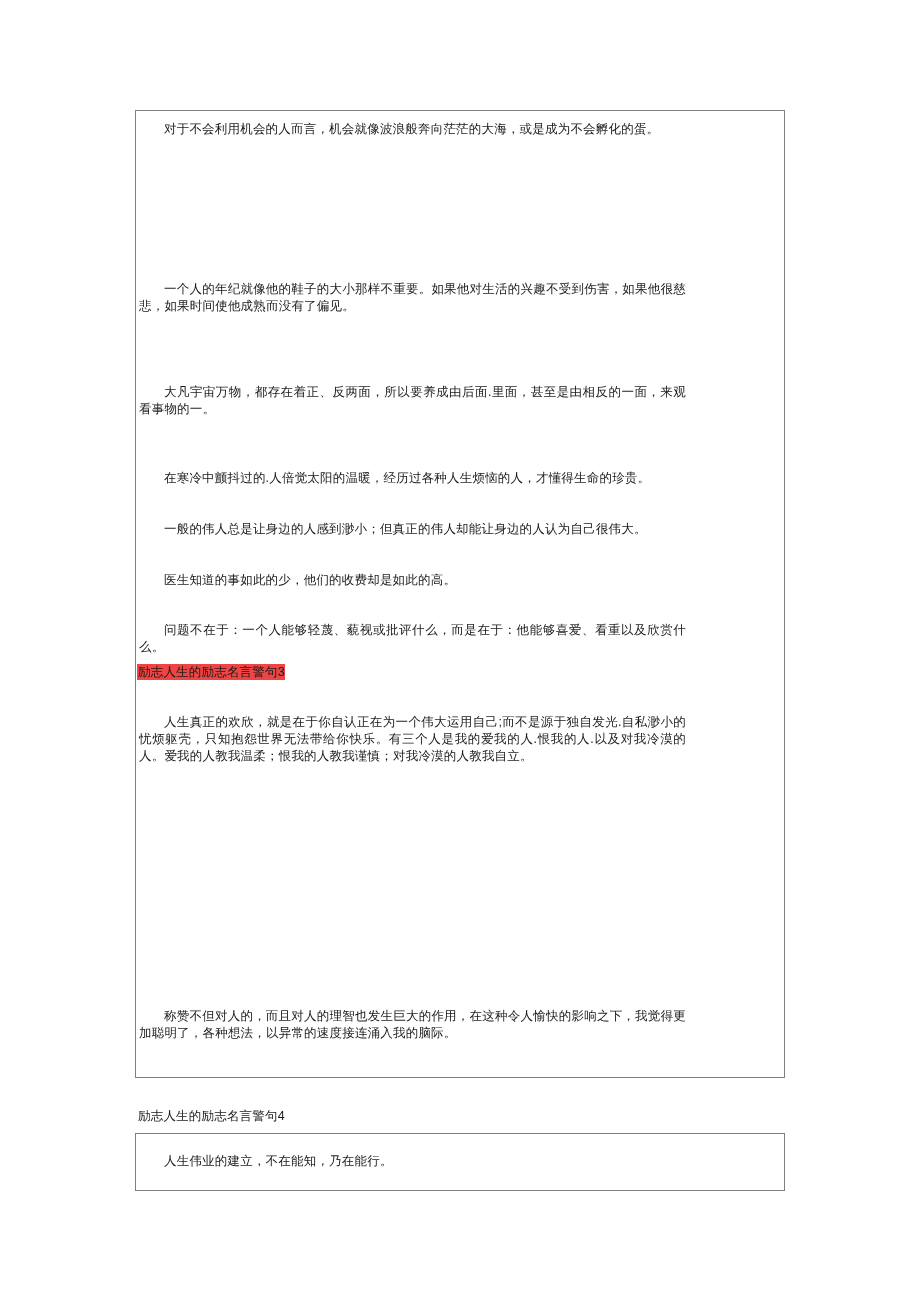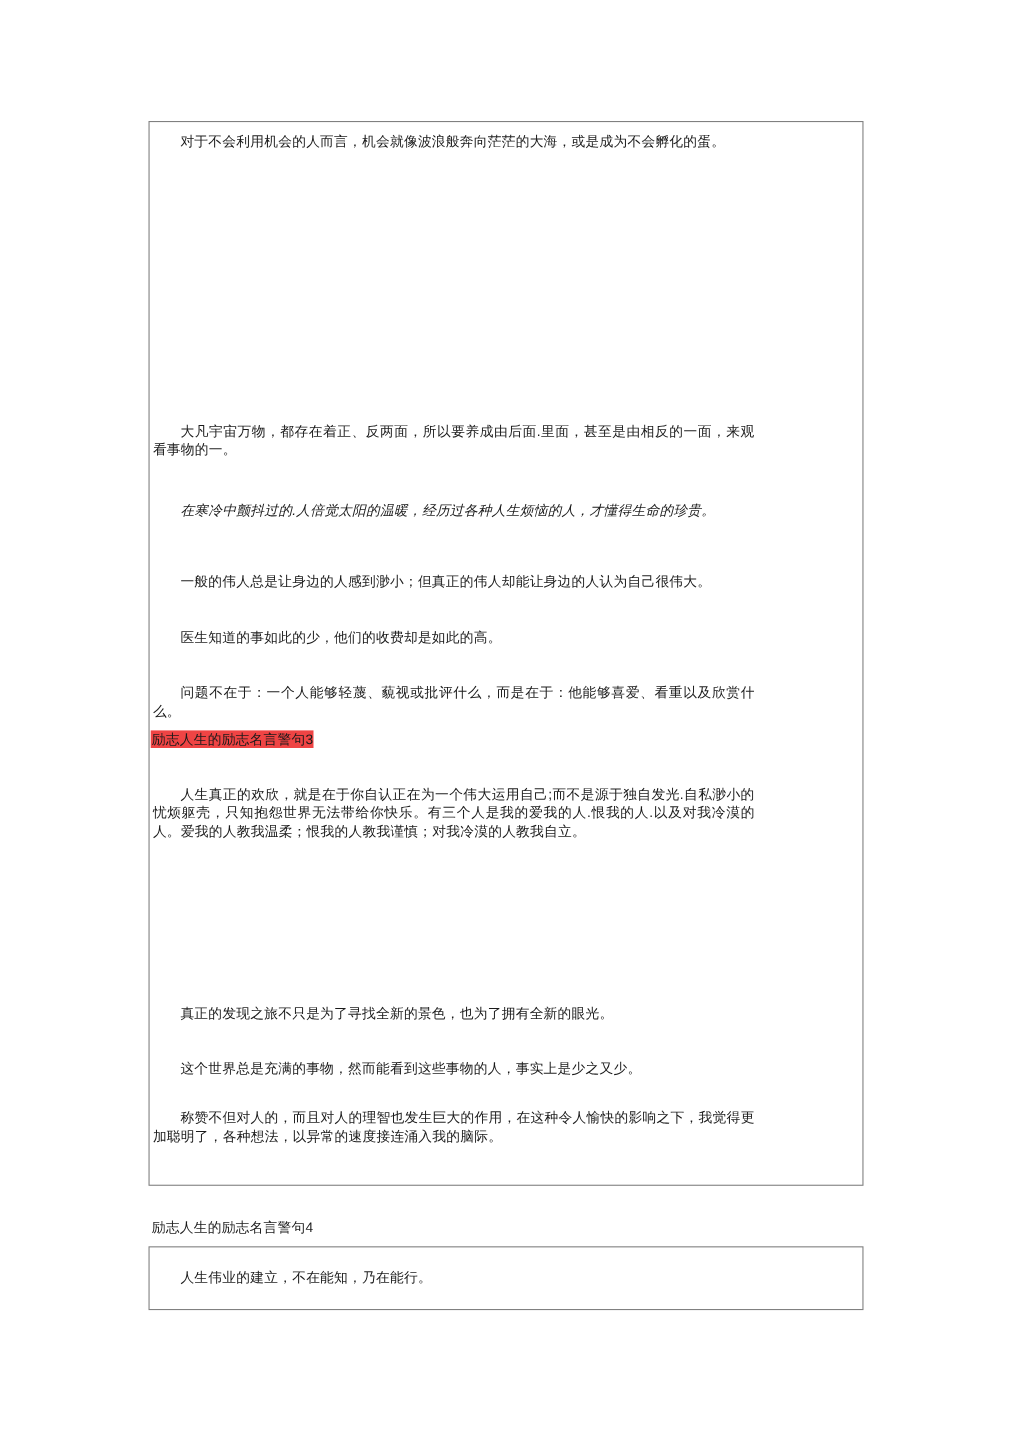--- a/index.html
+++ b/index.html
@@ -93,39 +93,38 @@
 
 <div class="page">
 
   <div class="doc-table first">
     <div class="cell"></div>
   </div>
 
   <div class="pblock" style="top:121px;">对于不会利用机会的人而言，机会就像波浪般奔向茫茫的大海，或是成为不会孵化的蛋。</div>
 
 
+  <div class="pblock" style="top:281px;">一个人的年纪就像他的鞋子的大小那样不重要。如果他对生活的兴趣不受到伤害，如果他很慈悲，如果时间使他成熟而没有了偏见。</div>
 
   <div class="pblock" style="top:384px;">大凡宇宙万物，都存在着正、反两面，所以要养成由后面.里面，甚至是由相反的一面，来观看事物的一。</div>
 
-  <div class="pblock" style="top:456px;font-style:italic;">在寒冷中颤抖过的.人倍觉太阳的温暖，经历过各种人生烦恼的人，才懂得生命的珍贵。</div>
+  <div class="pblock" style="top:470px;">在寒冷中颤抖过的.人倍觉太阳的温暖，经历过各种人生烦恼的人，才懂得生命的珍贵。</div>
 
   <div class="pblock" style="top:521px;">一般的伟人总是让身边的人感到渺小；但真正的伟人却能让身边的人认为自己很伟大。</div>
 
   <div class="pblock" style="top:572px;">医生知道的事如此的少，他们的收费却是如此的高。</div>
 
   <div class="pblock" style="top:622px;">问题不在于：一个人能够轻蔑、藐视或批评什么，而是在于：他能够喜爱、看重以及欣赏什么。</div>
 
   <div class="section-heading heading-3">励志人生的励志名言警句3</div>
 
   <div class="pblock" style="top:714px;">人生真正的欢欣，就是在于你自认正在为一个伟大运用自己;而不是源于独自发光.自私渺小的忧烦躯壳，只知抱怨世界无法带给你快乐。有三个人是我的爱我的人.恨我的人.以及对我冷漠的人。爱我的人教我温柔；恨我的人教我谨慎；对我冷漠的人教我自立。</div>
 
 
-  <div class="pblock" style="top:913px;">真正的发现之旅不只是为了寻找全新的景色，也为了拥有全新的眼光。</div>
 
-  <div class="pblock" style="top:963px;">这个世界总是充满的事物，然而能看到这些事物的人，事实上是少之又少。</div>
 
   <div class="pblock" style="top:1008px;">称赞不但对人的，而且对人的理智也发生巨大的作用，在这种令人愉快的影响之下，我觉得更加聪明了，各种想法，以异常的速度接连涌入我的脑际。</div>
 
   <div class="section-heading heading-4">励志人生的励志名言警句4</div>
 
   <div class="doc-table second">
     <div class="cell"></div>
   </div>
 
   <div class="pblock" style="top:1153px;">人生伟业的建立，不在能知，乃在能行。</div>

